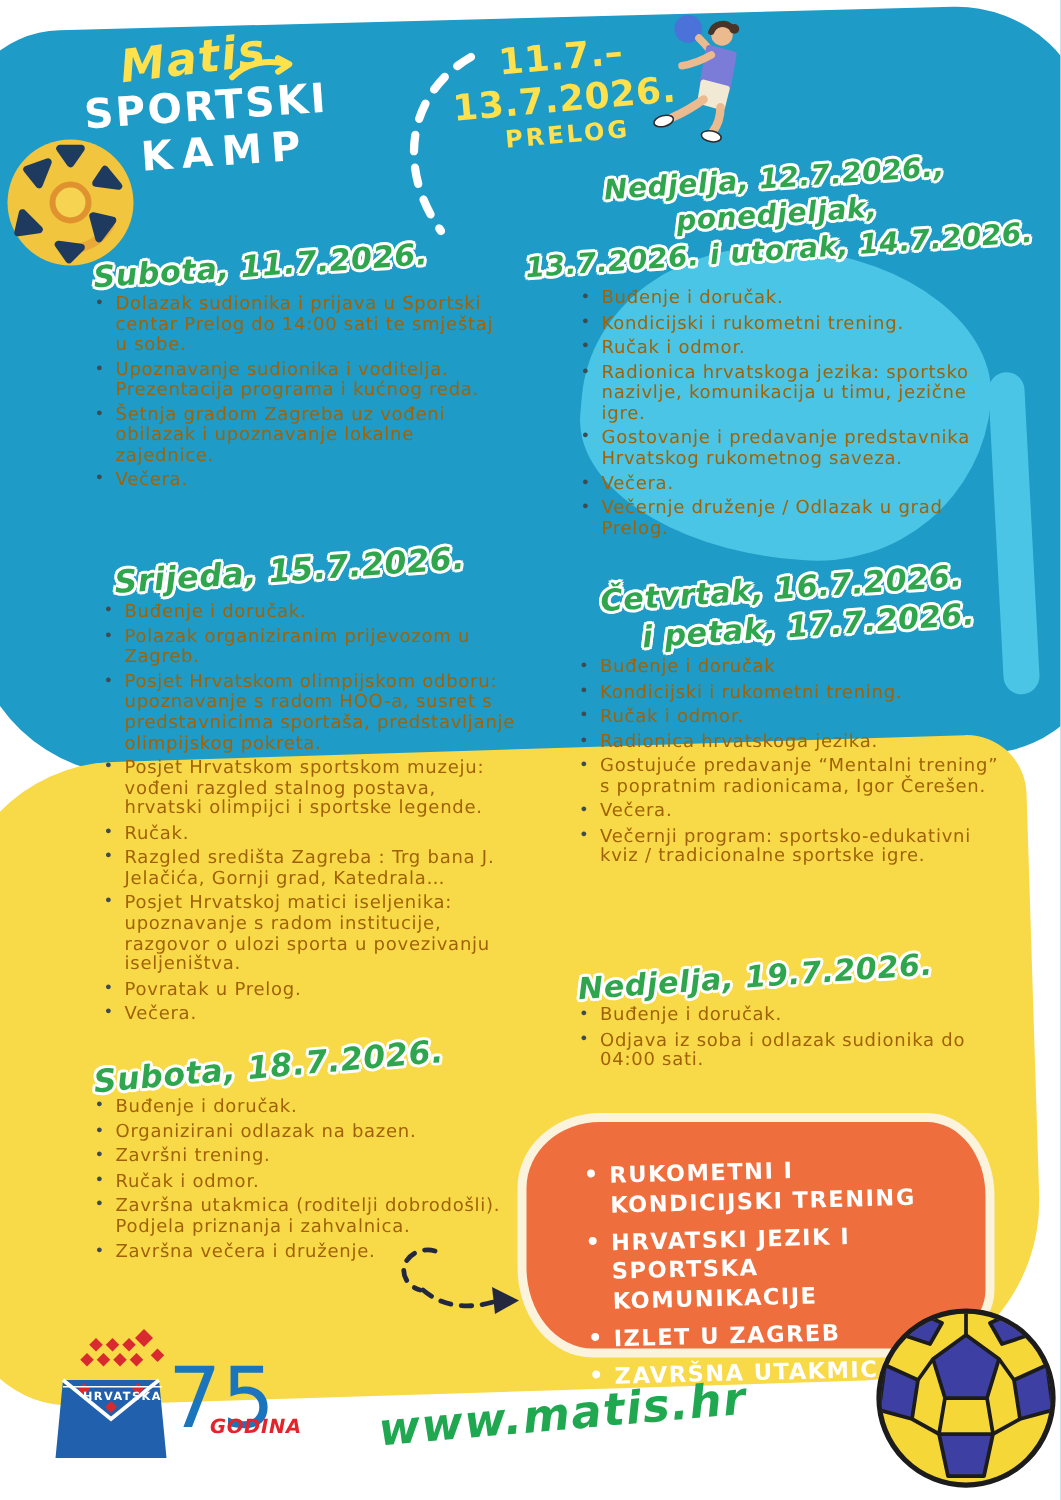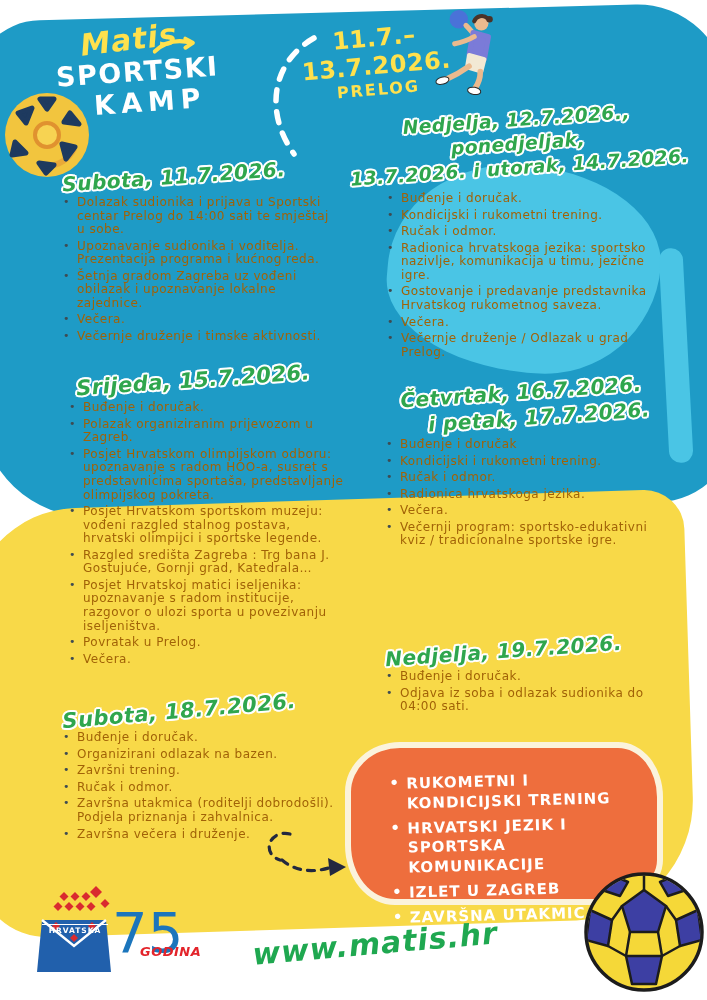--- a/index.html
+++ b/index.html
@@ -77,21 +77,21 @@
     font-size:15px;font-weight:800;letter-spacing:1px;line-height:1.32;transform:rotate(-1.5deg);
   }
   .hlist li{position:relative;padding-left:17px;margin-bottom:5px;}
   .hlist li::before{content:"•";position:absolute;left:0;top:-1px;font-size:15px;}
   .arrow-loop{position:absolute;left:246px;top:820px;width:104px;height:72px;}
   .ball-right{position:absolute;left:582px;top:870px;width:124px;height:124px;}
   
   .hmi-logo-svg{position:absolute;left:34px;top:886px;width:80px;height:88px;}
   .hmi-text{position:absolute;left:42px;top:924px;width:66px;}
   .hmi-text .row{
-    color:#ffffff;font-size:7.5px;font-weight:bold;text-align:center;line-height:1;
+    color:#ffffff;font-size:7.5px;font-weight:bold;text-align:right;line-height:1;
     padding:2px 0 1.5px 0;border-top:1.5px solid #ffffff;letter-spacing:1px;
   }
   .hmi-text .row.wide{letter-spacing:3.5px;margin-top:36px;}
   .hmi-text .row:last-child{border-bottom:1.5px solid #ffffff;margin-top:44px;}
   .anniv-num{position:absolute;left:112px;top:905px;color:#1B75BC;font-size:56px;line-height:1;font-weight:400;}
   .anniv-label{position:absolute;left:140px;top:944px;color:#E3242B;font-size:13px;font-weight:900;font-style:italic;letter-spacing:0.5px;}
   .website{
     position:absolute;left:252px;top:926px;color:#1FA850;font-size:30px;font-weight:900;
     font-style:italic;letter-spacing:1px;transform:rotate(-5deg);
   }
@@ -152,21 +152,20 @@
     <ellipse cx="43" cy="81" rx="6.5" ry="3.5" fill="#FFFFFF" stroke="#2b2b2b" stroke-width="1" transform="rotate(10 43 81)"></ellipse>
   </svg>
 
   <div class="sec s1">
     <h2 class="h-script"><span>Subota, 11.7.2026.</span></h2>
     <ul class="plist">
       <li>Dolazak sudionika i prijava u Sportski centar Prelog do 14:00 sati te smještaj u sobe.</li>
       <li>Upoznavanje sudionika i voditelja. Prezentacija programa i kućnog reda.</li>
       <li>Šetnja gradom Zagreba uz vođeni obilazak i upoznavanje lokalne zajednice.</li>
       <li>Večera.</li>
-      <li>Večernje druženje i timske aktivnosti.</li>
     </ul>
   </div>
 
   <div class="sec s2">
     <h2 class="h-script">
       <span>Nedjelja, 12.7.2026., ponedjeljak,</span><br>
       <span>13.7.2026. i utorak, 14.7.2026.</span>
     </h2>
     <ul class="plist">
       <li>Buđenje i doručak.</li>
@@ -179,37 +178,39 @@
     </ul>
   </div>
 
   <div class="sec s3">
     <h2 class="h-script"><span>Srijeda, 15.7.2026.</span></h2>
     <ul class="plist">
       <li>Buđenje i doručak.</li>
       <li>Polazak organiziranim prijevozom u Zagreb.</li>
       <li>Posjet Hrvatskom olimpijskom odboru: upoznavanje s radom HOO-a, susret s predstavnicima sportaša, predstavljanje olimpijskog pokreta.</li>
       <li>Posjet Hrvatskom sportskom muzeju: vođeni razgled stalnog postava, hrvatski olimpijci i sportske legende.</li>
-      <li>Razgled središta Zagreba : Trg bana J. Gostujuće, Gornji grad, Katedrala…</li>
+      <li>Ručak.</li>
+      <li>Razgled središta Zagreba : Trg bana J. Jelačića, Gornji grad, Katedrala…</li>
       <li>Posjet Hrvatskoj matici iseljenika: upoznavanje s radom institucije, razgovor o ulozi sporta u povezivanju iseljeništva.</li>
       <li>Povratak u Prelog.</li>
       <li>Večera.</li>
     </ul>
   </div>
 
   <div class="sec s4">
     <h2 class="h-script">
       <span>Četvrtak, 16.7.2026.</span>
       <span class="hl2">i petak, 17.7.2026.</span>
     </h2>
     <ul class="plist">
       <li>Buđenje i doručak</li>
       <li>Kondicijski i rukometni trening.</li>
       <li>Ručak i odmor.</li>
       <li>Radionica hrvatskoga jezika.</li>
+      <li>Gostujuće predavanje “Mentalni trening” s popratnim radionicama, Igor Čerešen.</li>
       <li>Večera.</li>
       <li>Večernji program: sportsko-edukativni kviz / tradicionalne sportske igre.</li>
     </ul>
   </div>
 
   <div class="sec s6">
     <h2 class="h-script"><span>Nedjelja, 19.7.2026.</span></h2>
     <ul class="plist">
       <li>Buđenje i doručak.</li>
       <li>Odjava iz soba i odlazak sudionika do 04:00 sati.</li>

